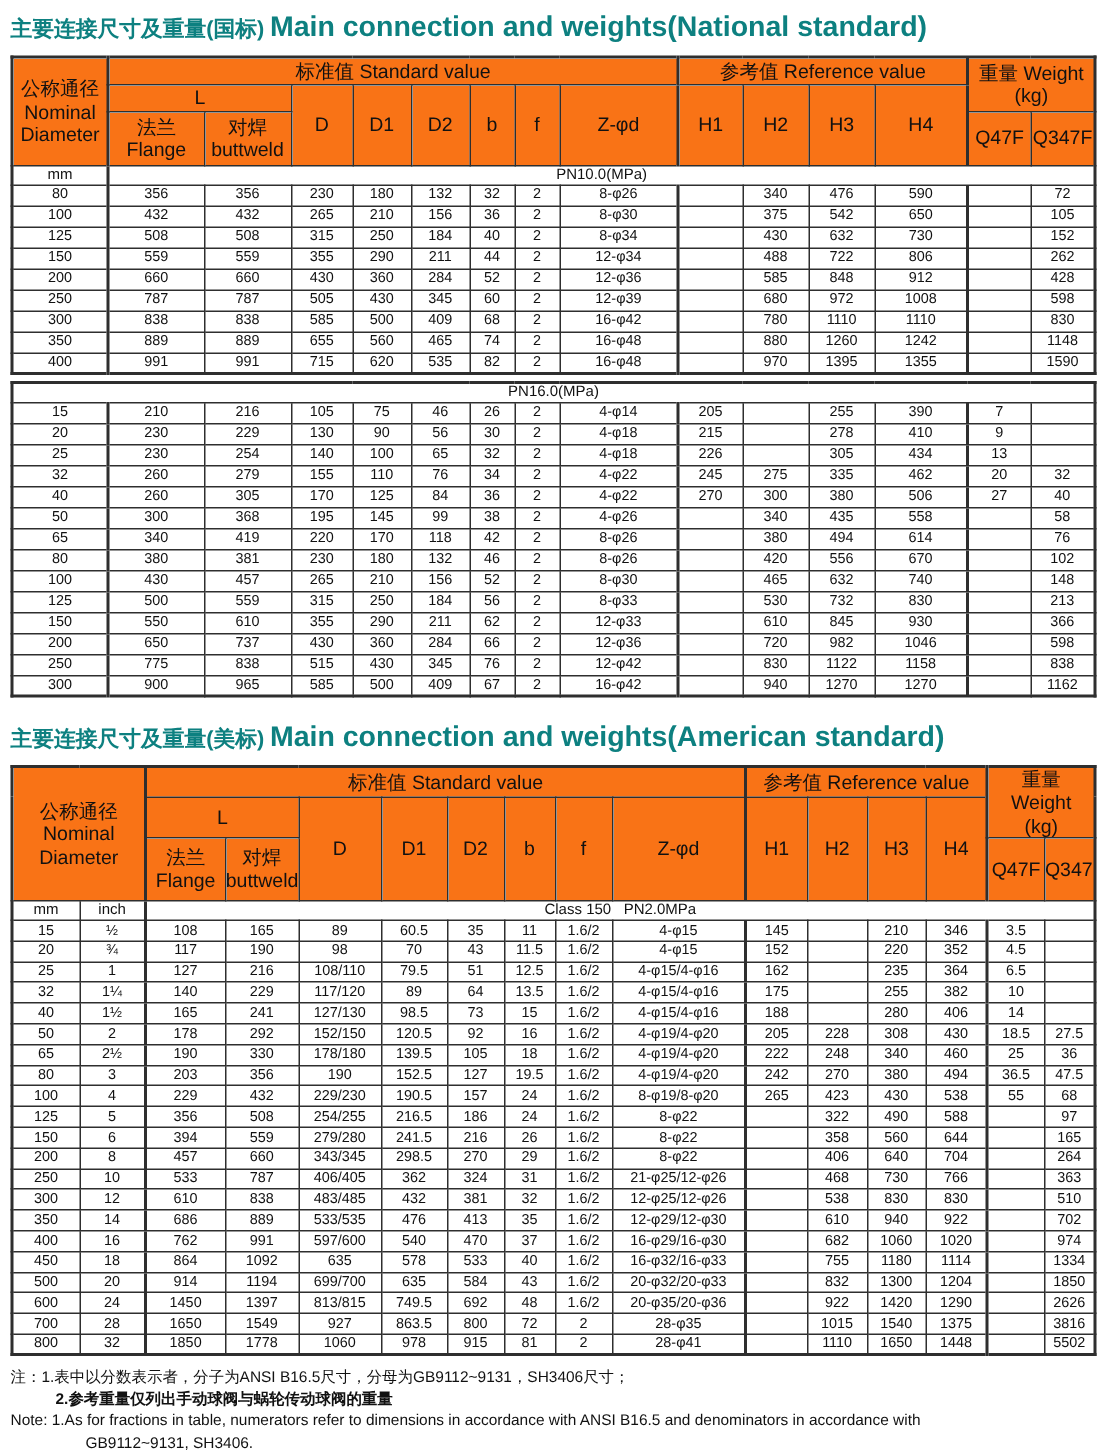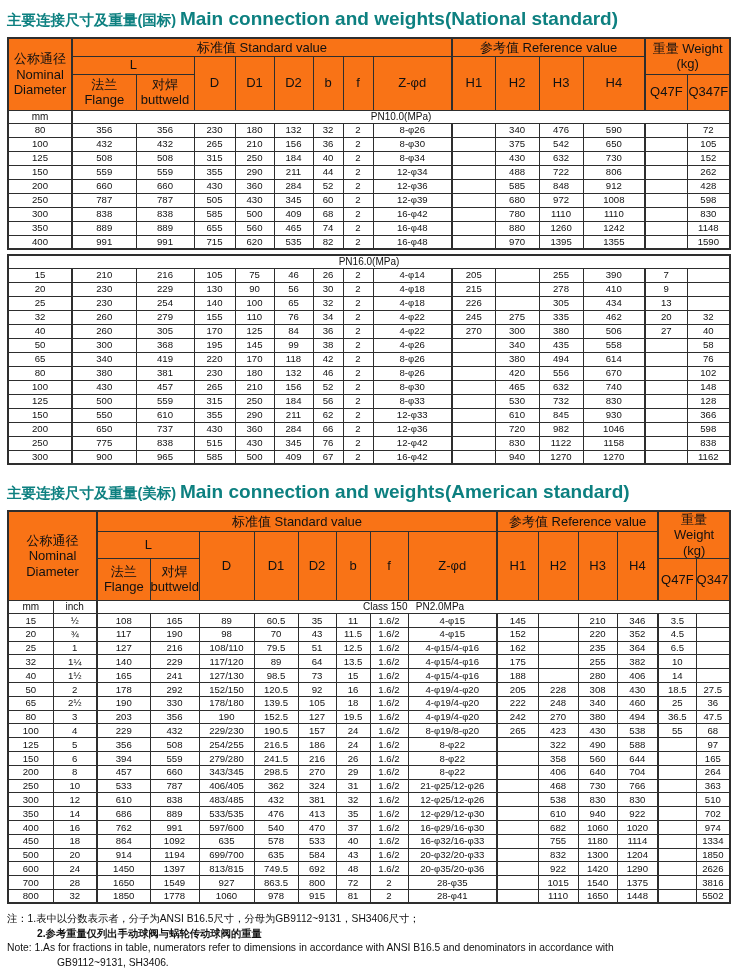--- a/index.html
+++ b/index.html
@@ -433,21 +433,21 @@
           <td>250</td>
           <td>184</td>
           <td>56</td>
           <td>2</td>
           <td class="bR">8-φ33</td>
           <td></td>
           <td>530</td>
           <td>732</td>
           <td class="bR">830</td>
           <td></td>
-          <td>128</td>
+          <td>213</td>
         </tr>
         <tr>
           <td class="bR">150</td>
           <td>550</td>
           <td>610</td>
           <td>355</td>
           <td>290</td>
           <td>211</td>
           <td>62</td>
           <td>2</td>

